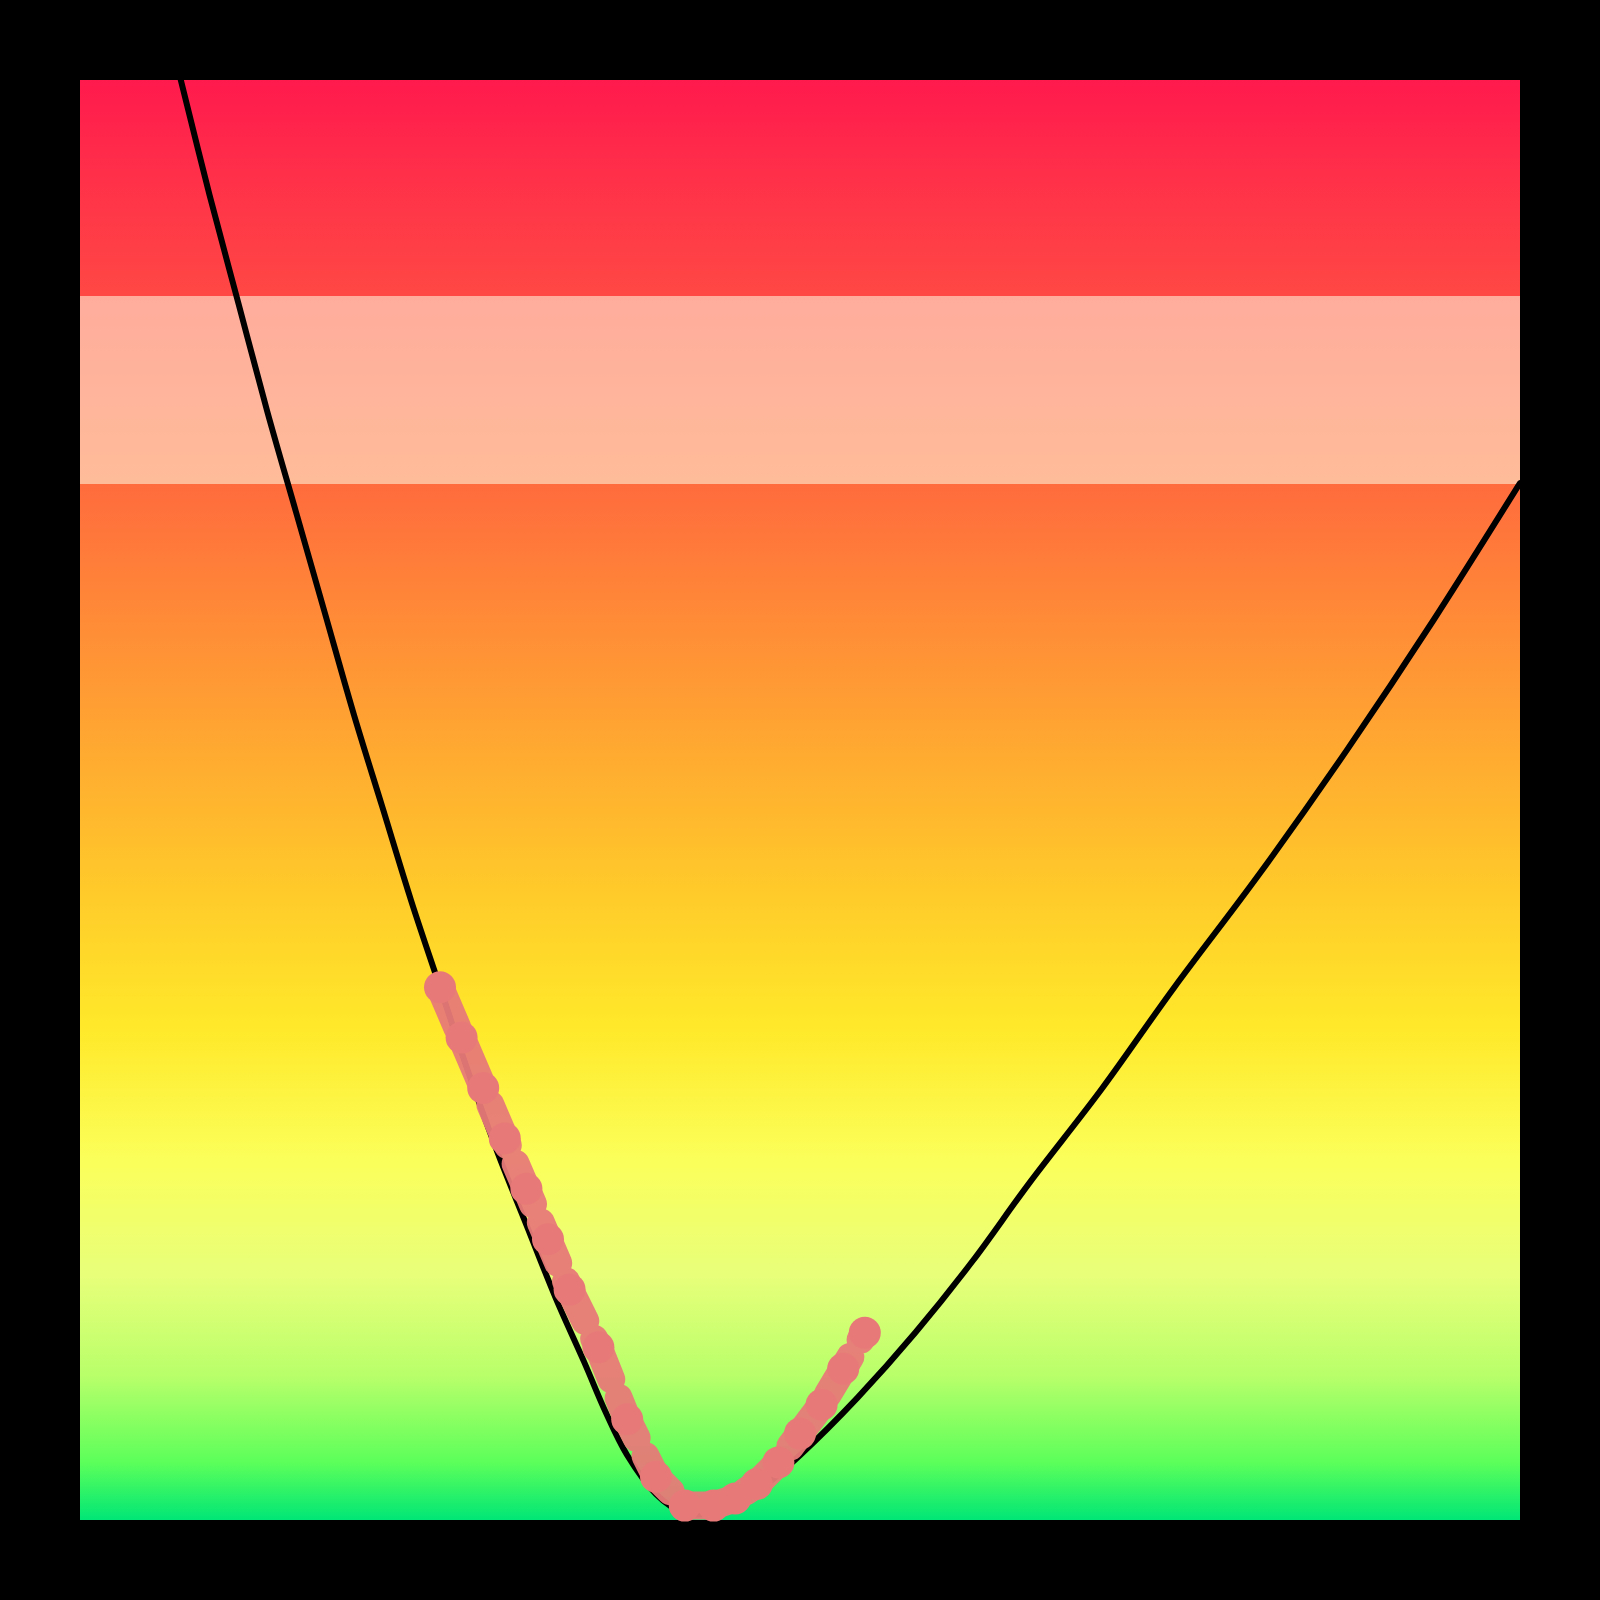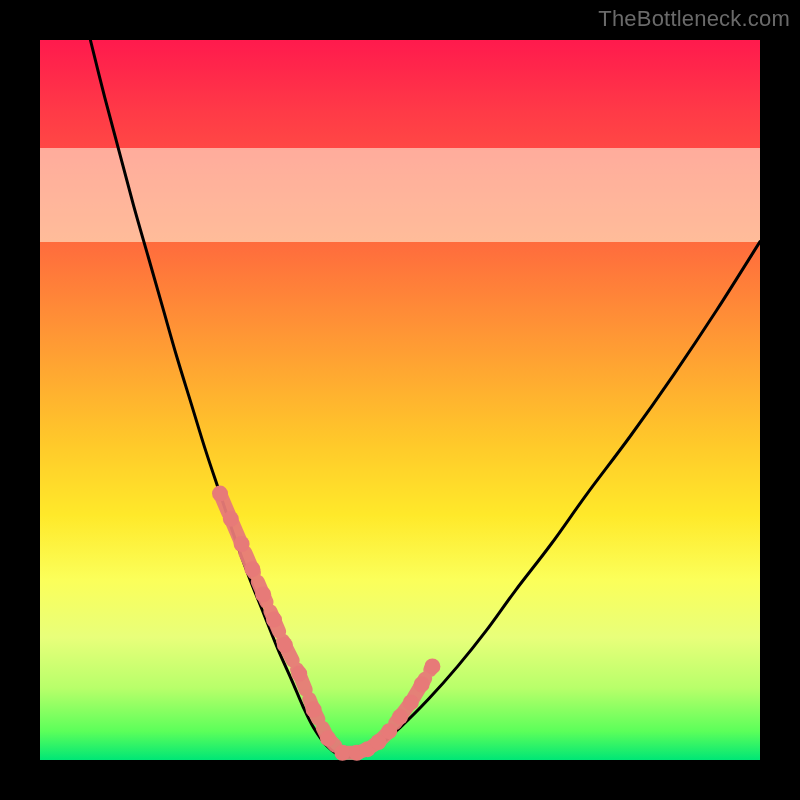--- a/index.html
+++ b/index.html
@@ -95,14 +95,13 @@
         <circle cx="327.60" cy="709.20" r="8" fill="#e77a78" stroke="#d95f5d" stroke-width="0"></circle>
         <circle cx="338.40" cy="702.00" r="8" fill="#e77a78" stroke="#d95f5d" stroke-width="0"></circle>
         <circle cx="349.20" cy="691.20" r="8" fill="#e77a78" stroke="#d95f5d" stroke-width="0"></circle>
         <circle cx="360.00" cy="676.80" r="8" fill="#e77a78" stroke="#d95f5d" stroke-width="0"></circle>
         <circle cx="370.80" cy="662.40" r="8" fill="#e77a78" stroke="#d95f5d" stroke-width="0"></circle>
         <circle cx="381.60" cy="644.40" r="8" fill="#e77a78" stroke="#d95f5d" stroke-width="0"></circle>
         <circle cx="392.40" cy="626.40" r="8" fill="#e77a78" stroke="#d95f5d" stroke-width="0"></circle>
       </g>
   </svg>
 
-  <div class="watermark">TheBottleneck.com</div>
 </div>
 
 </body></html>

